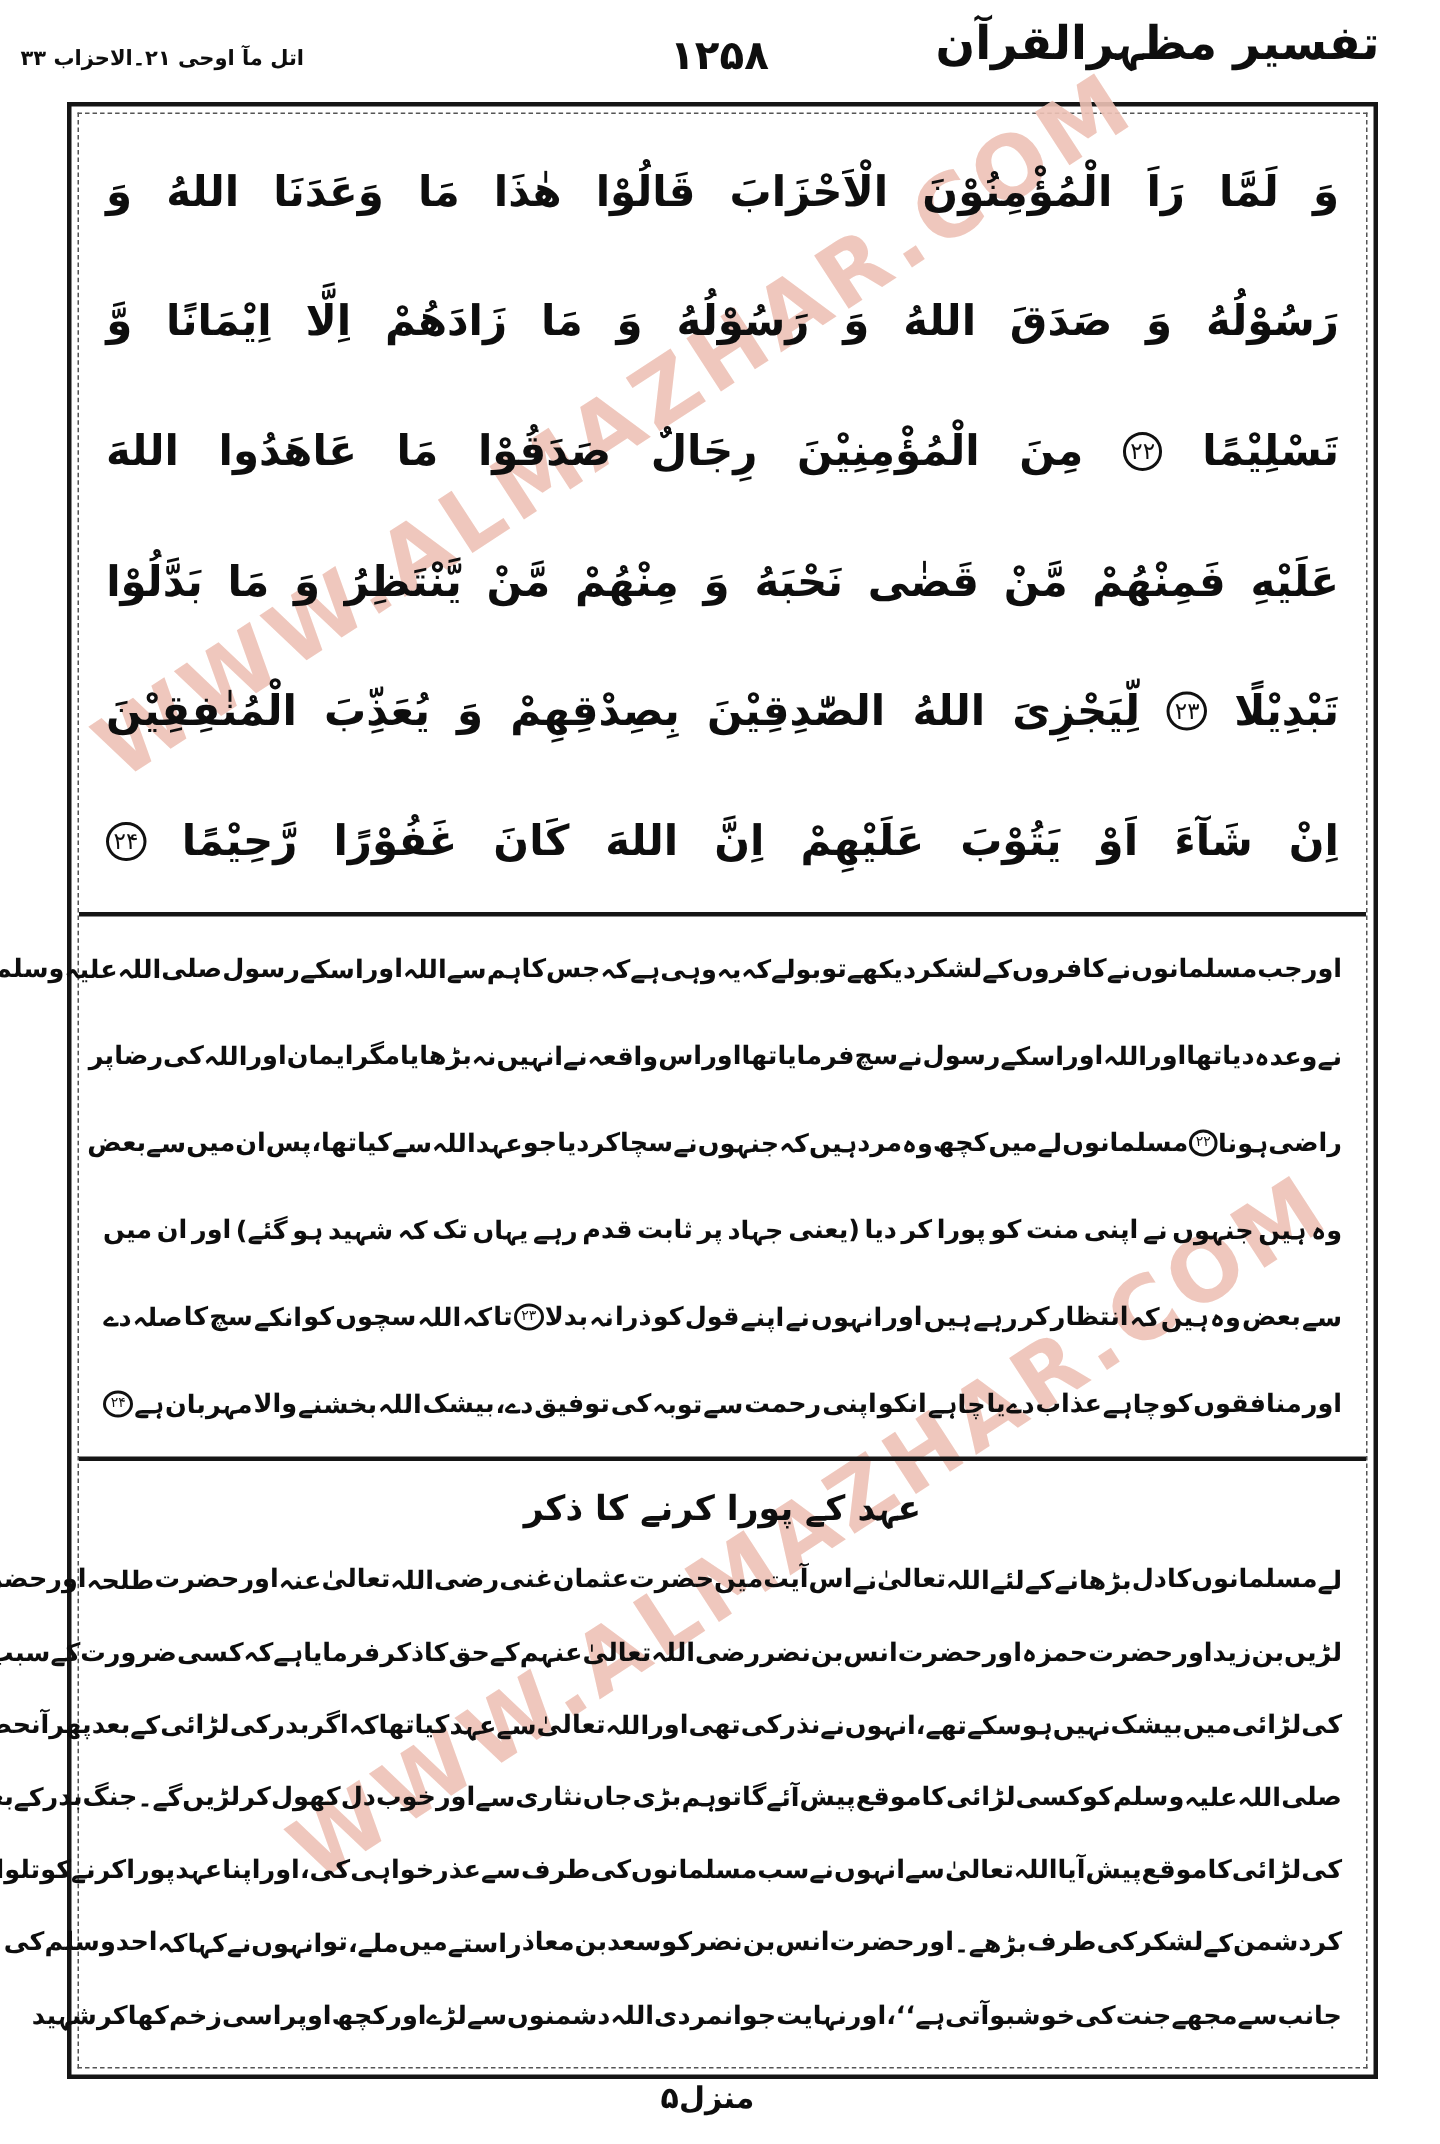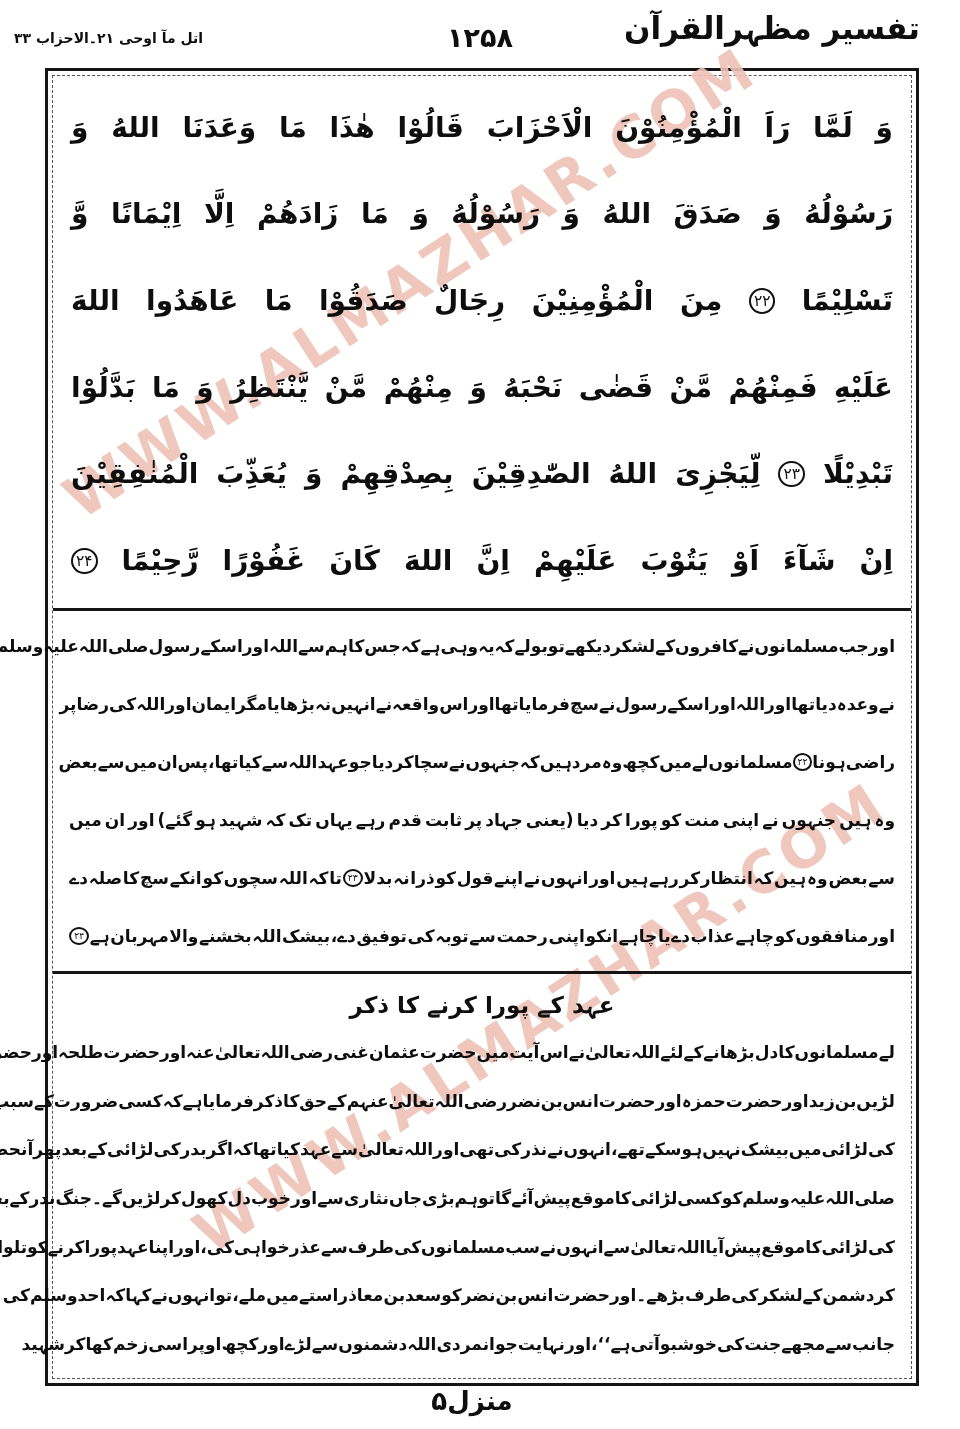--- a/index.html
+++ b/index.html
@@ -34,21 +34,21 @@
   .trans{height:348px;display:flex;flex-direction:column;justify-content:space-around;
          padding:6px 16px;}
   .trans .jline{font-size:17px;font-weight:700;}
   
   .comm{flex:1;display:flex;flex-direction:column;padding:4px 16px 10px;}
   .comm .heading{text-align:center;font-size:23px;font-weight:700;margin:14px 0 10px;}
   .comm .lines{flex:1;display:flex;flex-direction:column;justify-content:space-around;}
   .comm .jline{font-size:17px;font-weight:700;}
   
   .footer{position:absolute;left:0;right:16px;top:1386px;text-align:center;
-          font-size:26px;font-weight:700;}
+          font-size:20px;font-weight:700;}
   
   .wm{position:absolute;z-index:1;font-size:58px;font-weight:700;letter-spacing:4px;
       color:#eec2b6;opacity:.9;pointer-events:none;direction:ltr;
       transform:rotate(-33deg);transform-origin:0 50%;white-space:nowrap;}
   .wm1{left:70px;top:470px;}
   .wm2{left:200px;top:1205px;}
 </style>
 </head>
 <body>
 

